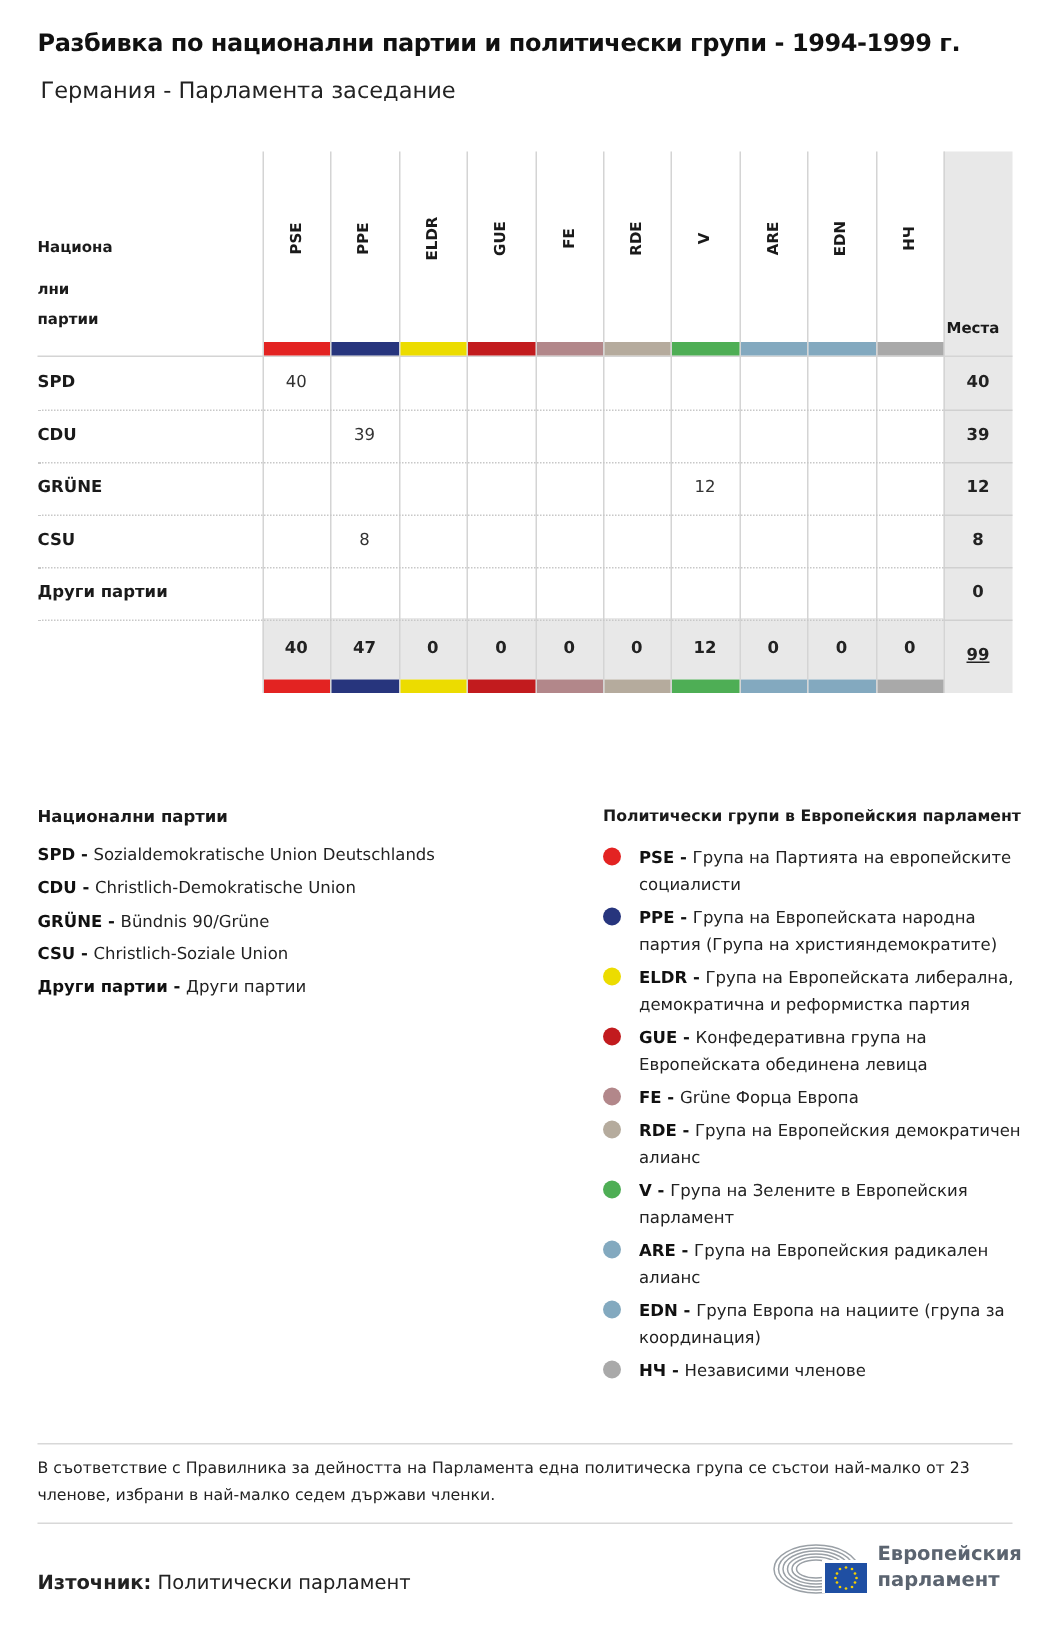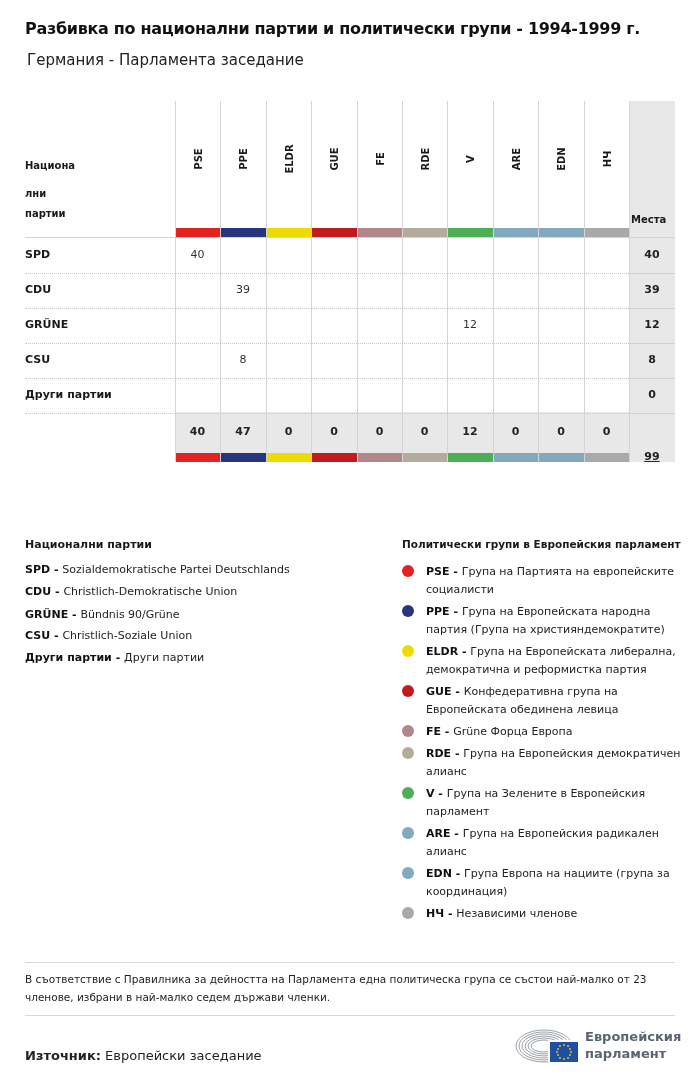--- a/index.html
+++ b/index.html
@@ -191,26 +191,26 @@
     <div class="cell" style="left:311px;width:46px;top:388px;"></div>
     <div class="cell" style="left:357px;width:45px;top:388px;"></div>
     <div class="cell" style="left:402px;width:45px;top:388px;"></div>
     <div class="cell" style="left:447px;width:46px;top:388px;"></div>
     <div class="cell" style="left:493px;width:45px;top:388px;"></div>
     <div class="cell" style="left:538px;width:46px;top:388px;"></div>
     <div class="cell" style="left:584px;width:45px;top:388px;"></div>
     <div class="seat-cell" style="top:388px;">0</div>
     <div class="hline-dot" style="left:25px;top:413px;width:604px;"></div>
     <div class="hline-solid" style="left:629px;top:413px;width:46px;background:#d0d0d0;"></div>
-    <div class="seat-cell" style="top:450px;text-decoration:underline;">99</div>
+    <div class="seat-cell" style="top:430px;text-decoration:underline;">99</div>
   </div>
 
 <div class="legend-head" style="left:25px; top:538px;">Национални партии</div>
 <div id="np-list">
-    <div class="np-item" style="top: 563px;"><b>SPD</b><b> - </b><span>Sozialdemokratische Partei Deutschlands</span></div>
+    <div class="np-item" style="top: 563px;"><b>SPD</b><b> - </b><span>Sozialdemokratische Union Deutschlands</span></div>
     <div class="np-item" style="top: 585px;"><b>CDU</b><b> - </b><span>Christlich-Demokratische Union</span></div>
     <div class="np-item" style="top: 608px;"><b>GRÜNE</b><b> - </b><span>Bündnis 90/Grüne</span></div>
     <div class="np-item" style="top: 629px;"><b>CSU</b><b> - </b><span>Christlich-Soziale Union</span></div>
     <div class="np-item" style="top: 651px;"><b>Други партии</b><b> - </b><span>Други партии</span></div>
   </div>
 
 <div class="legend-head" style="left:402px; top:538px; font-size:10.5px;">Политически групи в Европейския парламент</div>
 <div id="pg-list">
     <div class="pg-item" style="top: 563px;">
       <span class="pg-dot" style="background:#e32322"></span>
@@ -253,21 +253,21 @@
       <div class="pg-text"><b>НЧ</b><b> - </b><span>Независими членове</span></div>
     </div>
   </div>
 
 <div class="note-line" style="top:962px;"></div>
 <div class="note">В съответствие с Правилника за дейността на Парламента една политическа група се състои най-малко от 23 членове, избрани в най-малко седем държави членки.</div>
 <div class="note-line" style="top:1015px;"></div>
 
 <div class="source">
   <b>Източник:</b>
-  <span>Европейски заседание</span>
+  <span>Политически парламент</span>
 </div>
 
 <div class="logo">
   <svg width="66" height="40" viewBox="0 0 66 40" style="position:absolute;left:0;top:0;">
     <g fill="none" stroke="#9aa0a6" stroke-width="1">
       <ellipse cx="30" cy="22" rx="28" ry="16"></ellipse>
       <ellipse cx="30" cy="22" rx="25" ry="14"></ellipse>
       <ellipse cx="30" cy="22" rx="22" ry="12"></ellipse>
       <ellipse cx="30" cy="22" rx="19" ry="10"></ellipse>
       <ellipse cx="30" cy="22" rx="16" ry="8"></ellipse>

